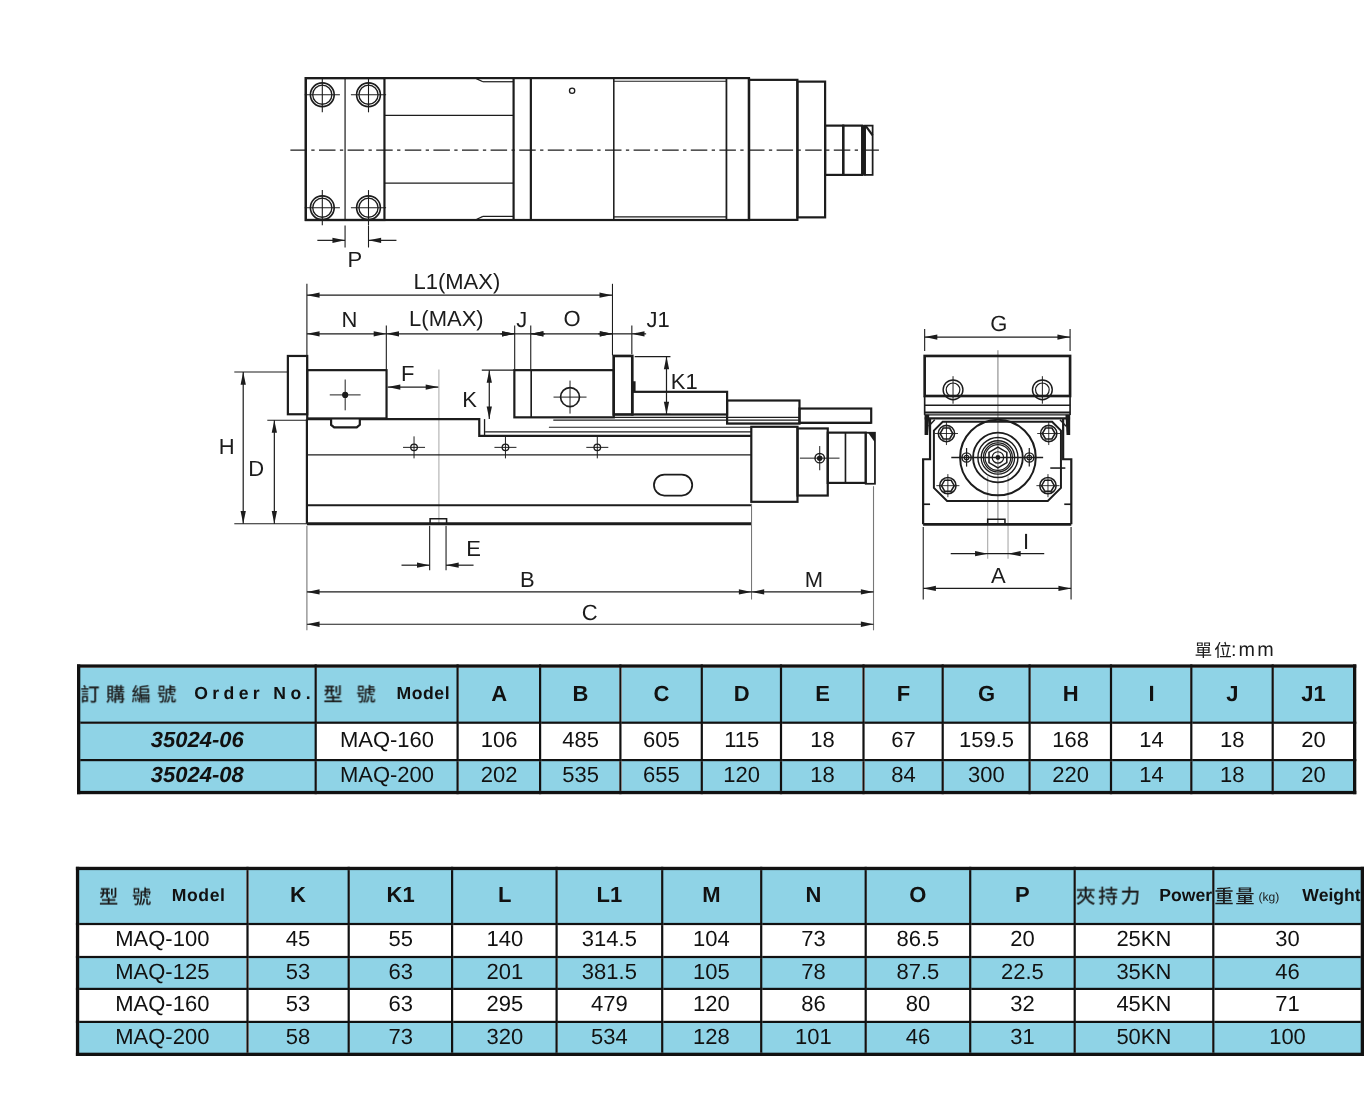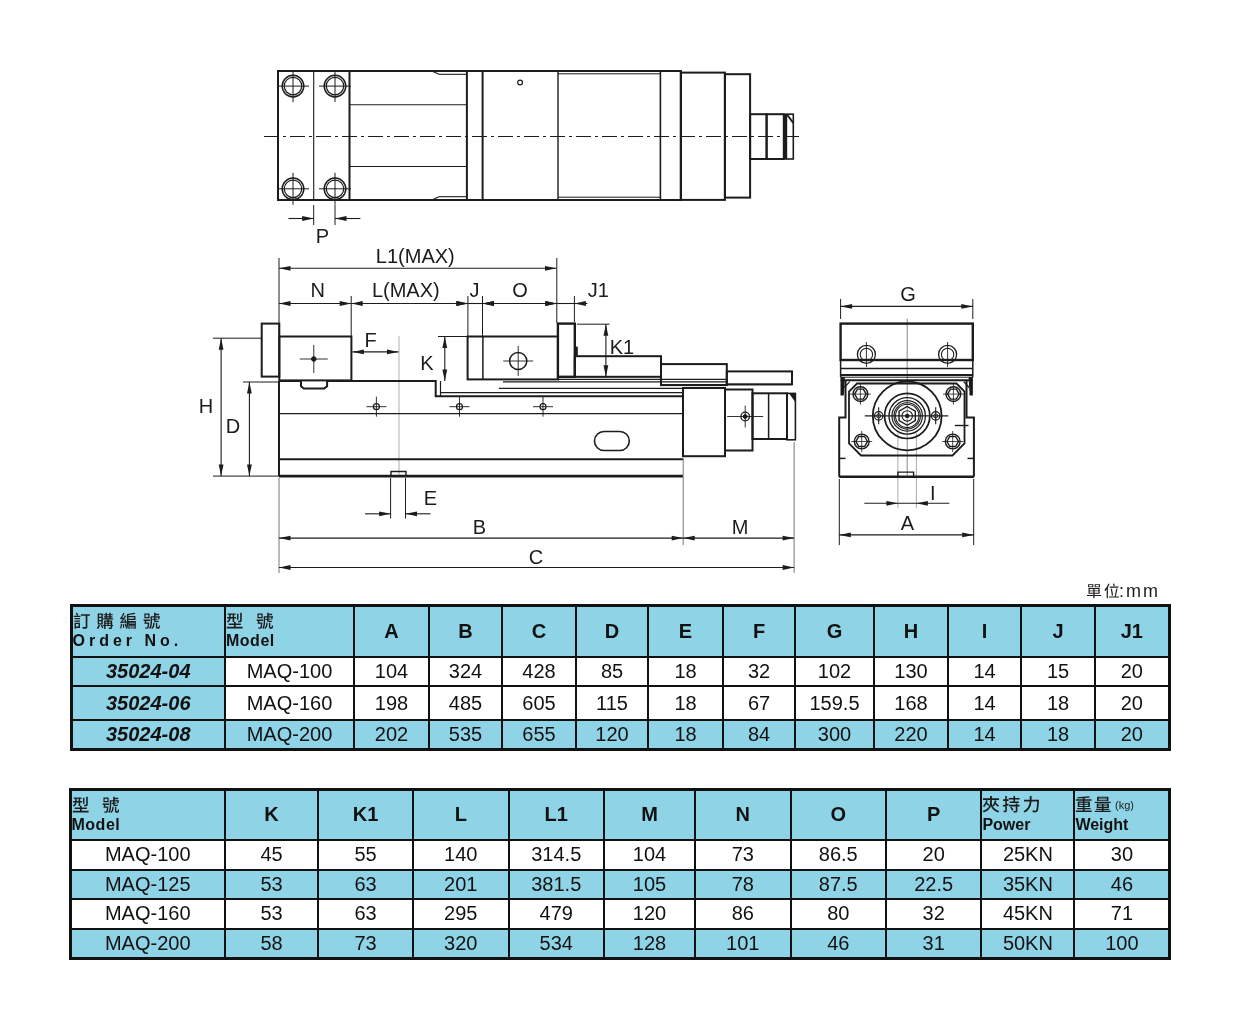--- a/index.html
+++ b/index.html
@@ -6,21 +6,21 @@
 html,body { width:1240px; height:1018px; background:#fff; font-family:"Liberation Sans",sans-serif; }
 .page { position:relative; width:1240px; height:1018px; overflow:hidden; opacity:0.9999; }
 svg.main { position:absolute; left:0; top:0; transform:translateZ(0); }
 svg { transform:translateZ(0); }
 table.t { position:absolute; border-collapse:collapse; table-layout:fixed; border:3px solid #111; }
 table.t td { border:2px solid #111; text-align:center; vertical-align:middle; font-size:20px; color:#111; padding:0; overflow:hidden; white-space:nowrap; }
 td.hl { font-weight:bold; font-size:20px; padding-top:5px; }
 tr.hd td { background:#8fd3e6; }
 td.bl { background:#8fd3e6; }
 td.ord { font-weight:bold; font-style:italic; font-size:22px; }
-.hc { display:flex; flex-direction:column; align-items:flex-start; justify-content:center; gap:2px; }
+.hc { display:flex; flex-direction:row; align-items:flex-start; justify-content:center; gap:16px; }
 .he { font-weight:bold; font-size:16px; color:#111; }
 </style>
 </head>
 <body>
 <div class="page">
 <svg class="main" width="1240" height="600" viewBox="0 0 1240 600">
 
 <g>
 
 <rect x="278.0" y="71.0" width="402.9" height="129.0" stroke="#1c1c1c" stroke-width="2" fill="none"></rect>
@@ -427,39 +427,24 @@
 <td class="hl">C</td>
 <td class="hl">D</td>
 <td class="hl">E</td>
 <td class="hl">F</td>
 <td class="hl">G</td>
 <td class="hl">H</td>
 <td class="hl">I</td>
 <td class="hl">J</td>
 <td class="hl">J1</td>
 </tr>
-<tr style="height:29.5px;">
-<td class="bl ord">35024-04</td>
-<td>MAQ-100</td>
-<td>104</td>
-<td>324</td>
-<td>428</td>
-<td>85</td>
-<td>18</td>
-<td>32</td>
-<td>102</td>
-<td>130</td>
-<td>14</td>
-<td>15</td>
-<td>20</td>
-</tr>
 <tr style="height:34px;">
 <td class="bl ord">35024-06</td>
 <td>MAQ-160</td>
-<td>198</td>
+<td>106</td>
 <td>485</td>
 <td>605</td>
 <td>115</td>
 <td>18</td>
 <td>67</td>
 <td>159.5</td>
 <td>168</td>
 <td>14</td>
 <td>18</td>
 <td>20</td>

